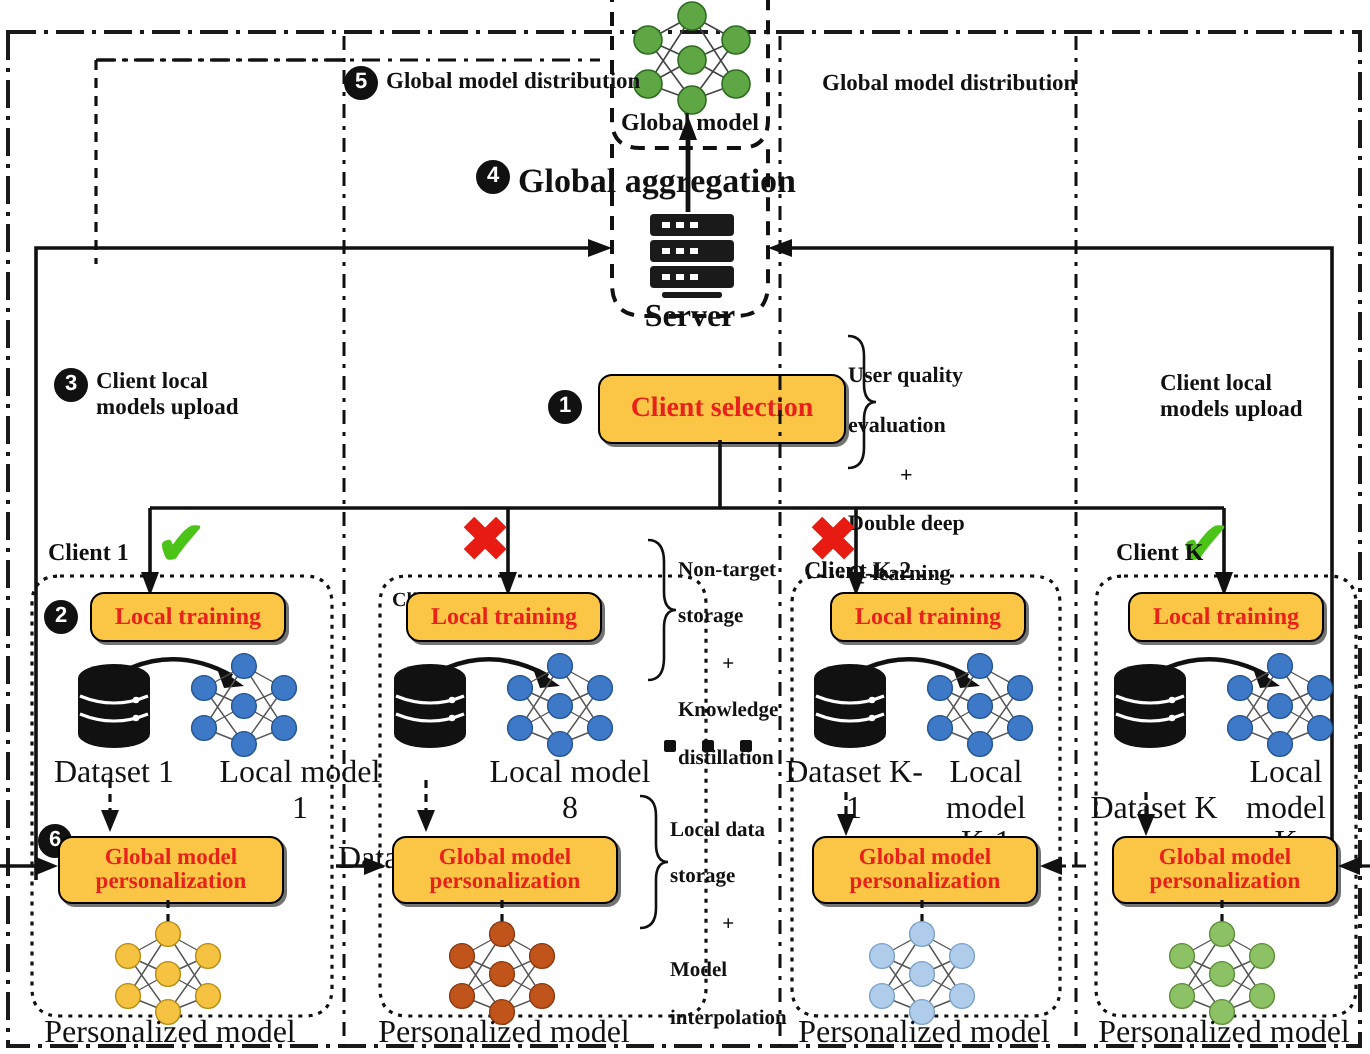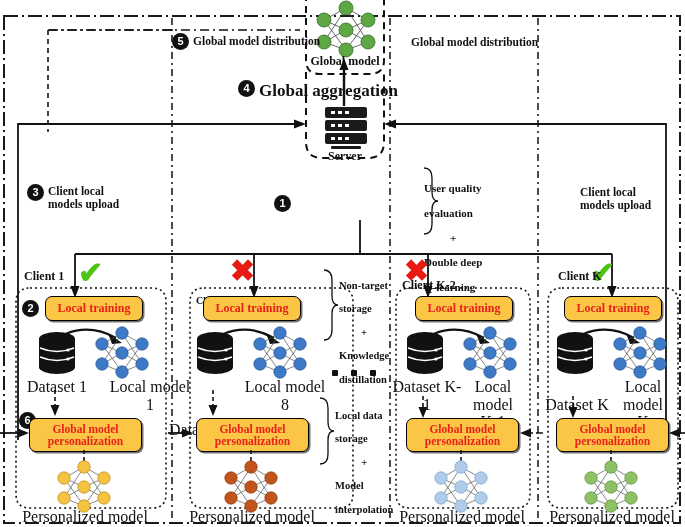--- a/index.html
+++ b/index.html
@@ -101,39 +101,40 @@
         <rect x="15" y="6" width="4" height="3"></rect>
       <rect x="22" y="6" width="4" height="3"></rect>
       <rect x="8" y="19" width="4" height="3"></rect>
         <rect x="15" y="19" width="4" height="3"></rect>
       <rect x="22" y="19" width="4" height="3"></rect>
       <rect x="8" y="32" width="4" height="3"></rect>
         <rect x="15" y="32" width="4" height="3"></rect>
       <rect x="22" y="32" width="4" height="3"></rect>
     </g>
   </svg>
-  <div class="cap capb" style="left:300px;top:150px;width:90px;font-size:12px;">Server</div>
+  <div class="cap capb" style="left:300px;top:150px;width:90px;font-size:16px;">Server</div>
 
   <svg style="left:0;top:0;width:685px;height:527px;">
 
     <path d="M18 440 L18 124 L300 124" fill="none" stroke="#111" stroke-width="1.8"></path>
     <path d="M306 124 L294 119.5 L294 128.5 Z" fill="#111"></path>
 
     <path d="M666 440 L666 124 L390 124" fill="none" stroke="#111" stroke-width="1.8"></path>
     <path d="M384 124 L396 119.5 L396 128.5 Z" fill="#111"></path>
   </svg>
 
   <div class="badge" style="left:27px;top:184px;">3</div>
   <div class="txt" style="left:48px;top:185px;font-size:11.5px;">Client local
 models upload</div>
 
   <div class="txt" style="left:580px;top:186px;font-size:11.5px;">Client local
 models upload</div>
 
   <div class="badge" style="left:274px;top:195px;">1</div>
+  <div class="ybox" style="left:299px;top:187px;width:122px;height:33px;font-size:14px;">Client selection</div>
 
   <svg style="left:422px;top:170px;width:18px;height:70px;">
     <path d="M2 -2 Q10 -2 10 8 L10 22 Q10 31 16 31 Q10 31 10 40 L10 54
              Q10 64 2 64" fill="none" stroke="#111" stroke-width="1.3"></path>
   </svg>
   <div class="txt" style="left:424px;top:170px;font-size:11px;">
     <span>User quality</span><br>
     <span>evaluation</span><br>
     <span style="display:inline-block;width:100%;text-align:center;">+</span><br>
     <span>Double deep</span><br>

